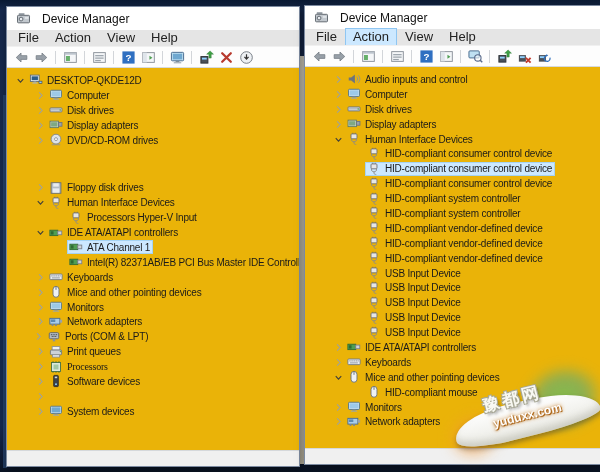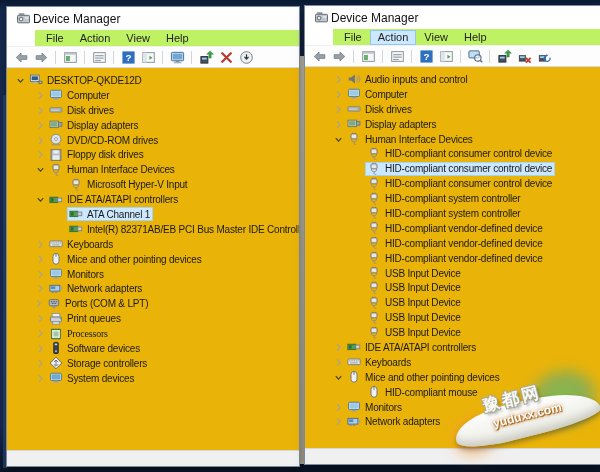--- a/index.html
+++ b/index.html
@@ -8,25 +8,25 @@
     background:linear-gradient(180deg,#0a1a33 0,#16294d 10px,#15294e 90%,#0c1830 98%,#0a1424 100%);}
   .edge-light{position:absolute;left:0;top:95px;bottom:4px;width:3px;
     background:linear-gradient(180deg,#9db0c2,#5f7globalThis96);opacity:.65;}
   .edge-light2{position:absolute;left:3px;top:95px;bottom:4px;width:4px;background:#27456f;opacity:.8;}
   .beige-strip{position:absolute;left:293px;top:56px;width:17px;height:408px;
     background:linear-gradient(180deg,#e7e2d1,#d6d1bd 60%,#cfc9b4);z-index:1;}
   .window{position:absolute;background:#fff;display:flex;flex-direction:column;
     border:1px solid #7c8aa0;box-shadow:2px 3px 9px rgba(0,0,0,.5);}
   .win-left{left:6px;top:6px;width:292px;height:459px;z-index:2;}
   .win-right{left:304px;top:5px;width:296px;height:458px;z-index:3;border-right:none;}
-  .titlebar{height:23px;flex:0 0 23px;display:flex;align-items:center;gap:2px;
+  .titlebar{height:23px;flex:0 0 23px;display:flex;align-items:center;gap:11px;
     padding-left:9px;font-size:12px;color:#111;background:#fff;}
   .app-icon svg{width:15px;height:15px;display:block;}
   .menubar{height:16px;flex:0 0 16px;display:flex;align-items:center;padding-left:3px;
-    font-size:11px;color:#222;background:#bef264;margin-left:28px;}
+    font-size:13px;color:#222;background:#e5e5e5;}
   .menu-item{padding:1px 8px 2px 8px;}
   .menu-item.active{background:#cce8ff;box-shadow:inset 0 0 0 1px #8fc6f2;}
   .toolbar{height:20px;flex:0 0 20px;display:flex;align-items:center;padding:0 5px;gap:2px;
     background:#fdfdfd;border-top:1px solid #f0f0f0;border-bottom:1px solid #d7dade;}
   .tb-btn{width:18px;height:17px;display:flex;align-items:center;justify-content:center;}
   .tb-btn svg{width:15px;height:15px;display:block;}
   .tb-sep{width:1px;height:13px;background:#d2d5d9;margin:0 3px;flex:0 0 1px;}
   .tree{flex:1 1 auto;overflow:hidden;background:#eab308;padding-top:5px;}
   .tree-row{height:14.9px;display:flex;align-items:center;font-size:10px;letter-spacing:-0.2px;
     color:#1a1a1a;white-space:nowrap;}
@@ -235,21 +235,21 @@
             <span class="t-icon">
               <svg viewBox="0 0 16 16">
                 <circle cx="8" cy="7" r="5.6" fill="#dde3e9" stroke="#7b838c"></circle>
                 <circle cx="8" cy="7" r="1.7" fill="#fff" stroke="#8a929a"></circle>
                 <path d="M3.2 13.4h9.6" stroke="#8a929a"></path>
               </svg>
             </span>
             <span class="t-label">DVD/CD-ROM drives</span>
           </span>
         </div>
-        <div class="tree-row" style="padding-left: 26px;">
+        <div class="tree-row" style="padding-left: 26px; margin-top: 33px;">
           <span class="chev">
             <svg viewBox="0 0 16 16">
               <path d="M6 3.6 10.4 8 6 12.4" fill="none" stroke="#9aa0a6" stroke-width="1.5"></path>
             </svg>
           </span>
           <span class="row-core">
             <span class="t-icon">
               <svg viewBox="0 0 16 16">
                 <rect x="2.4" y="2" width="11.2" height="12" fill="#b4bcc4" stroke="#636a73"></rect>
                 <rect x="4.8" y="2.6" width="6.4" height="3.8" fill="#e8ecf0"></rect>
@@ -283,21 +283,21 @@
           <span class="row-core">
             <span class="t-icon">
               <svg viewBox="0 0 16 16">
                 <rect x="4.6" y="2.2" width="6.8" height="5.6" rx="1" fill="#e6e6e6" stroke="#6f6f6f"></rect>
                 <line x1="6.6" y1="2.2" x2="6.6" y2=".9" stroke="#6f6f6f"></line>
                 <line x1="9.4" y1="2.2" x2="9.4" y2=".9" stroke="#6f6f6f"></line>
                 <path d="M5.2 7.8c-.6 2 .8 3.4 2.8 3.4s3.4-1.4 2.8-3.4" fill="none" stroke="#8a8a8a"></path>
                 <path d="M8 11.2v1.6c0 1.2 1.4 1.4 2.6 1.4" fill="none" stroke="#8a8a8a"></path>
               </svg>
             </span>
-            <span class="t-label">Microsoft Hyper-V Input</span>
+            <span class="t-label">Processors Hyper-V Input</span>
           </span>
         </div>
         <div class="tree-row" style="padding-left: 26px;">
           <span class="chev">
             <svg viewBox="0 0 16 16">
               <path d="M4 6l4 4.4L12 6" fill="none" stroke="#3c3c3c" stroke-width="1.5"></path>
             </svg>
           </span>
           <span class="row-core">
             <span class="t-icon">
@@ -495,29 +495,20 @@
               </svg>
             </span>
             <span class="t-label">Software devices</span>
           </span>
         </div>
         <div class="tree-row" style="padding-left: 26px;">
           <span class="chev">
             <svg viewBox="0 0 16 16">
               <path d="M6 3.6 10.4 8 6 12.4" fill="none" stroke="#9aa0a6" stroke-width="1.5"></path>
             </svg>
-          </span>
-          <span class="row-core">
-            <span class="t-icon">
-              <svg viewBox="0 0 16 16">
-                <path d="M8 1.4 14.6 8 8 14.6 1.4 8z" fill="#f4f6f8" stroke="#5d646c" stroke-width="1.1"></path>
-                <path d="M8 4.6v6.4M5.6 7l2.4-2.4L10.4 7M5.6 9.4l2.4 2.4 2.4-2.4" fill="none" stroke="#5d646c"></path>
-              </svg>
-            </span>
-            <span class="t-label">Storage controllers</span>
           </span>
         </div>
         <div class="tree-row" style="padding-left: 26px;">
           <span class="chev">
             <svg viewBox="0 0 16 16">
               <path d="M6 3.6 10.4 8 6 12.4" fill="none" stroke="#9aa0a6" stroke-width="1.5"></path>
             </svg>
           </span>
           <span class="row-core">
             <span class="t-icon">

